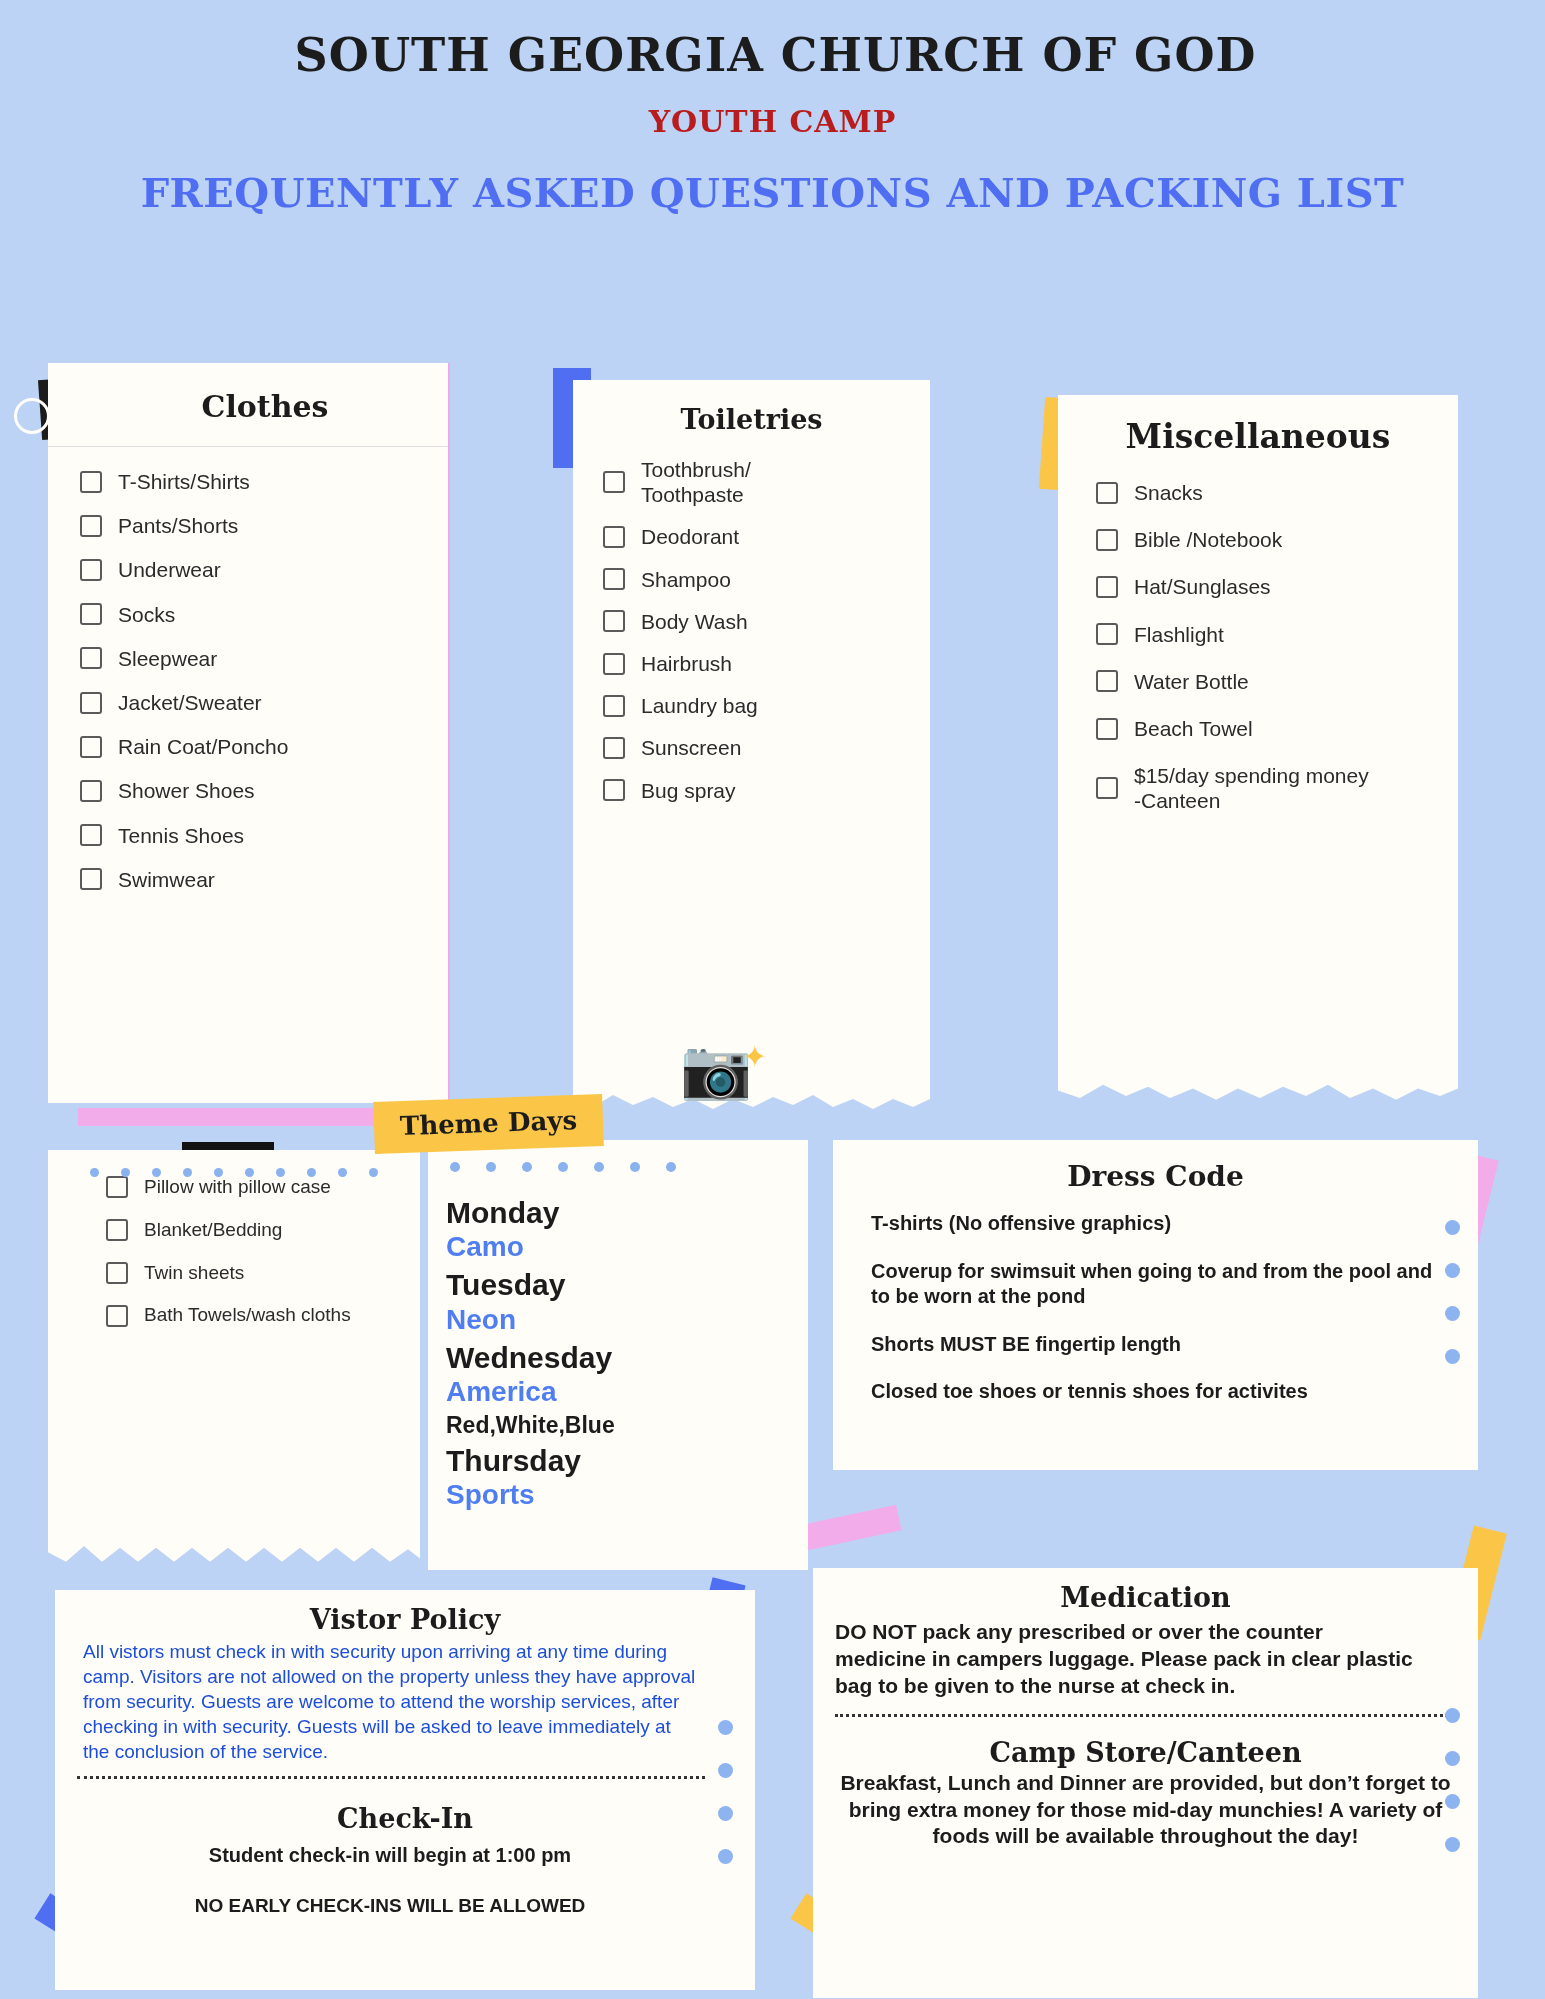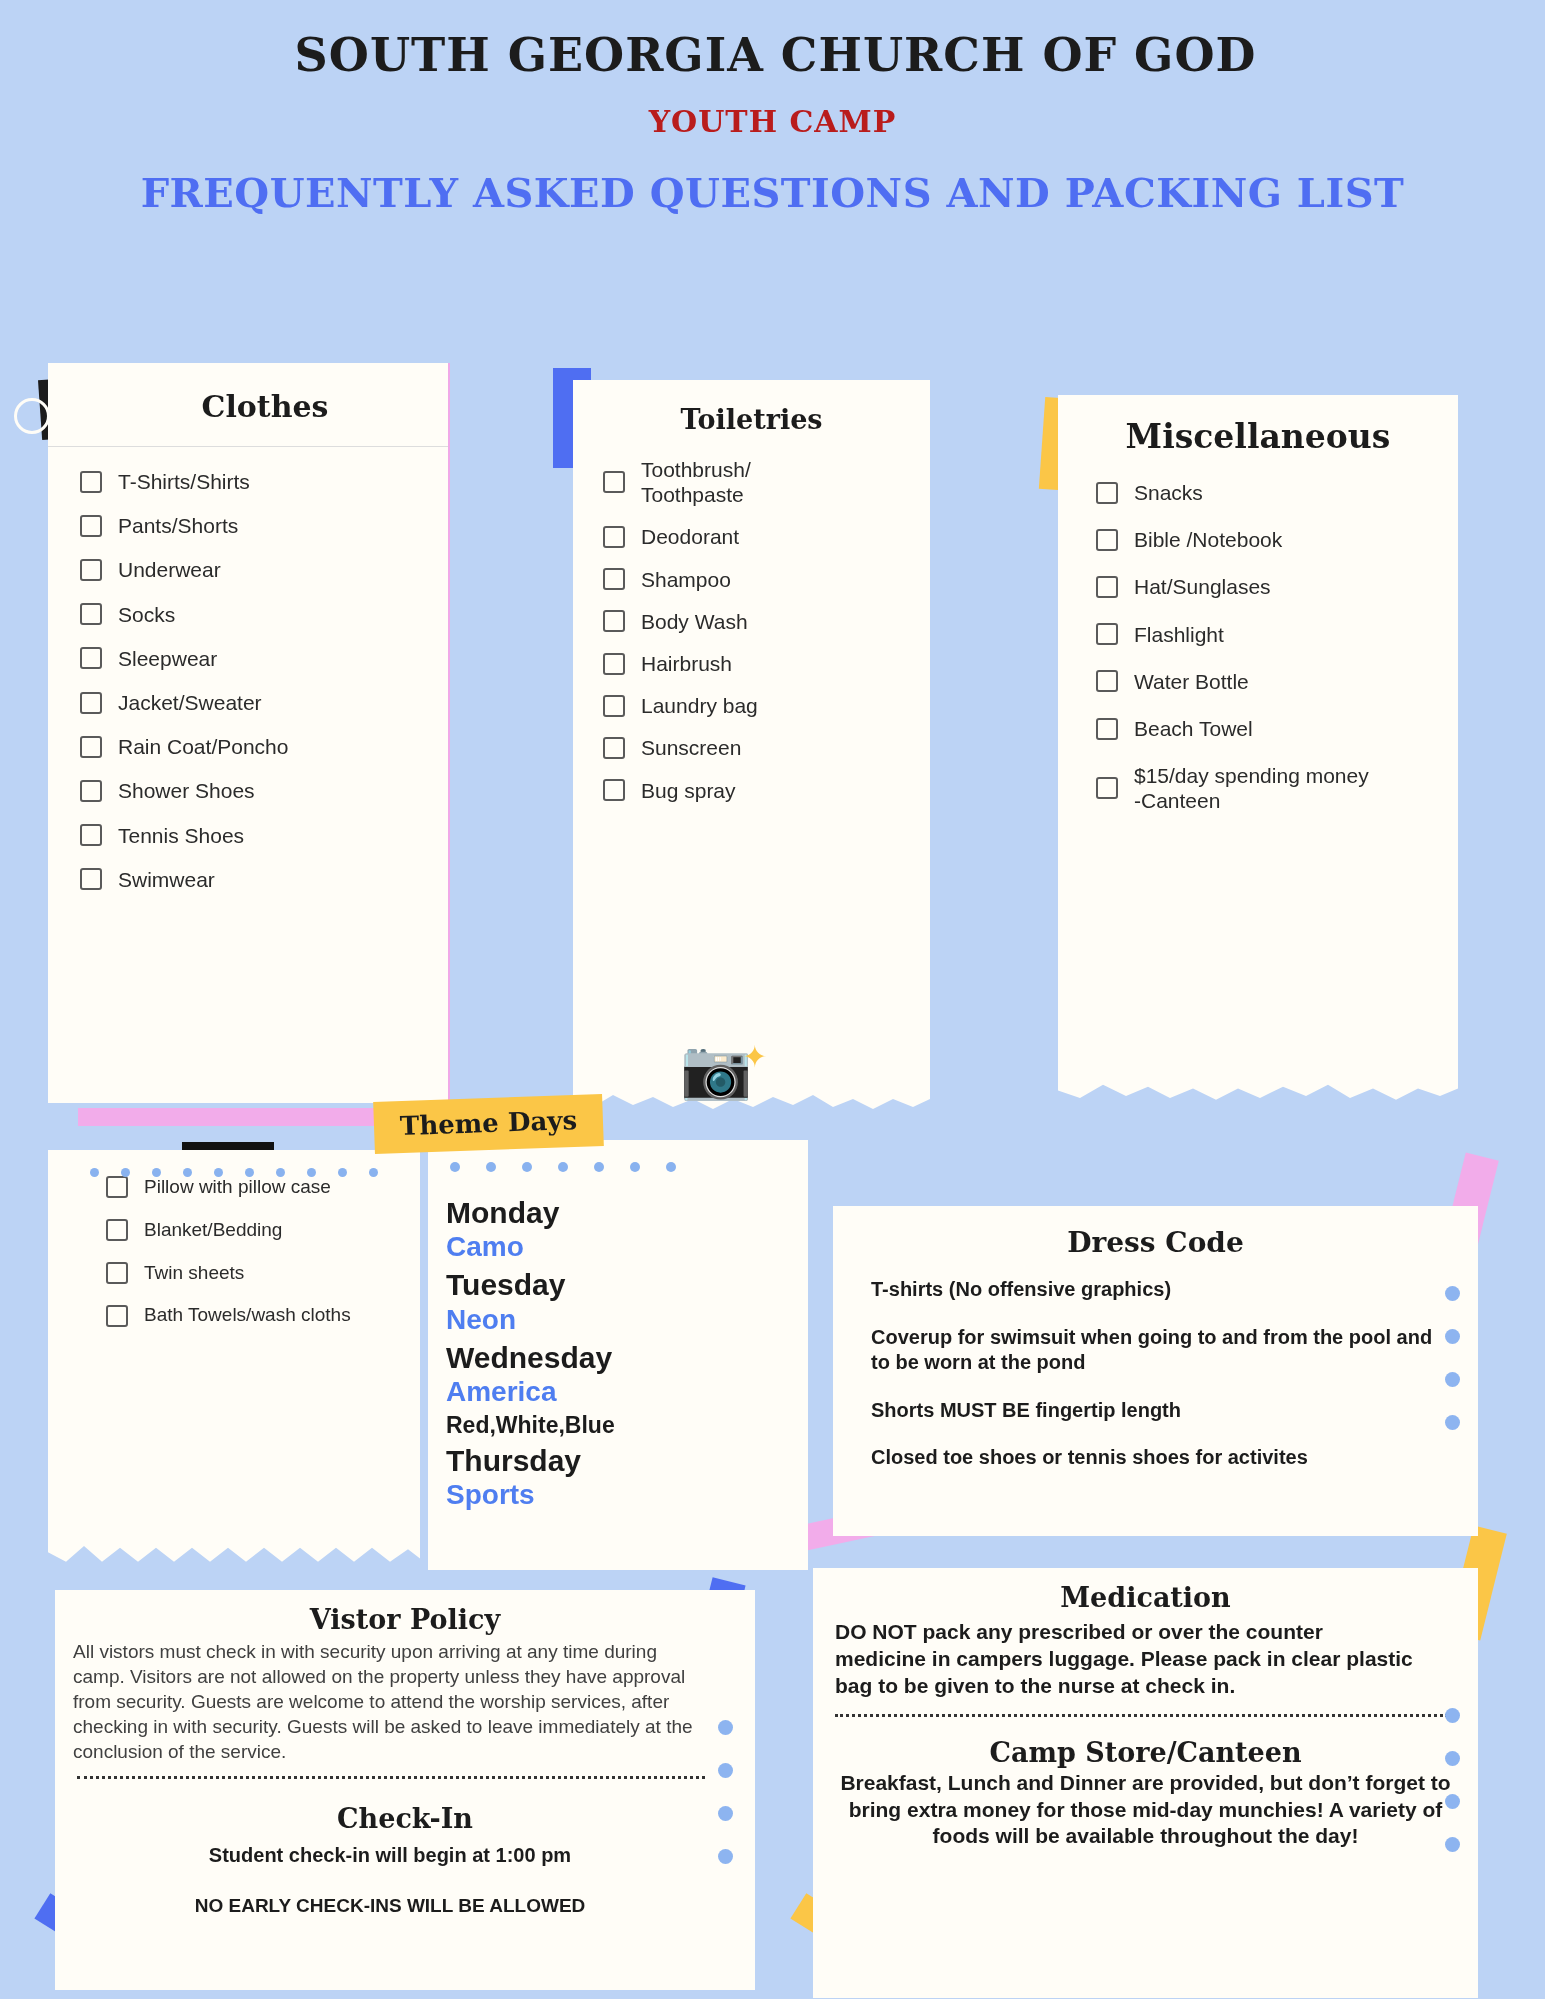--- a/index.html
+++ b/index.html
@@ -205,21 +205,21 @@
     font-size: 23px;
     font-weight: bold;
     color: #1c1c1c;
     line-height: 1.15;
     margin-bottom: 4px;
   }
 
   
   #dress {
     left: 833px;
-    top: 1206px;
+    top: 1140px;
     width: 645px;
     height: 330px;
   }
   #dress .card-title { font-size: 28px; padding-top: 20px; }
   #dress .body { padding: 18px 40px 0 38px; }
   #dress p {
     font-size: 20px;
     font-weight: bold;
     color: #1c1c1c;
     margin: 0 0 22px 0;
@@ -243,23 +243,23 @@
   
   #visitor {
     left: 55px;
     top: 1590px;
     width: 700px;
     height: 400px;
   }
   #visitor .card-title { font-size: 27px; padding-top: 14px; }
   #visitor .para {
     font-size: 19px;
-    color: #404040;
+    color: #1d4ed8;
     line-height: 1.32;
-    padding: 4px 55px 0 18px;
+    padding: 4px 55px 0 28px;
   }
   .divider-dotted {
     border-top: 3px dotted #333;
     margin: 12px 50px 10px 22px;
   }
   #visitor .sub-title { font-size: 27px; }
   #visitor .checkin-line {
     text-align: center;
     font-size: 20px;
     font-weight: bold;

